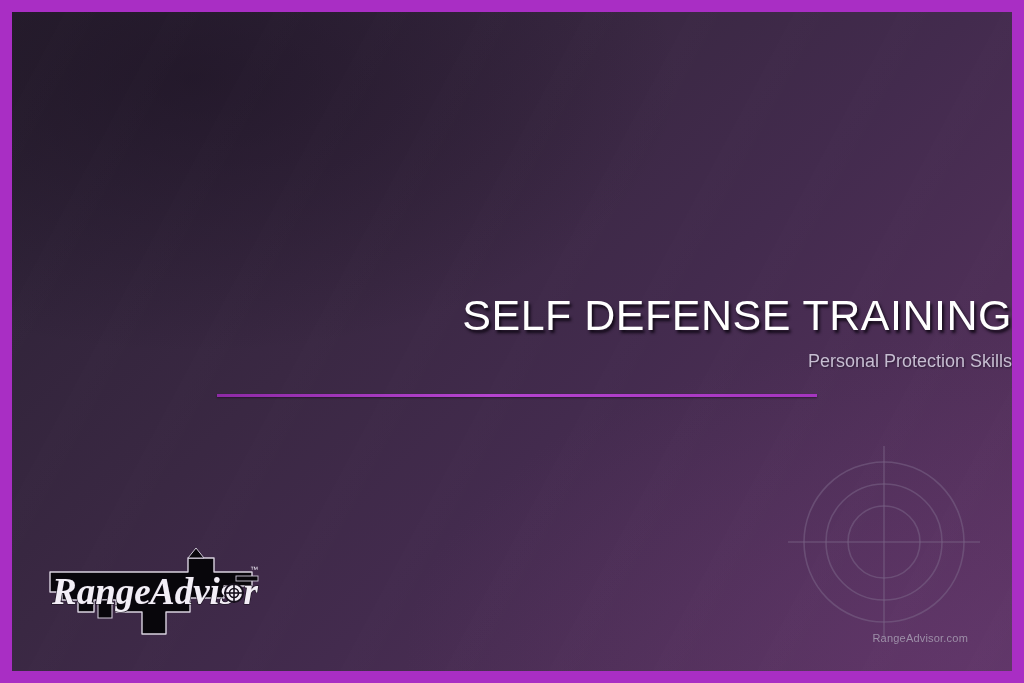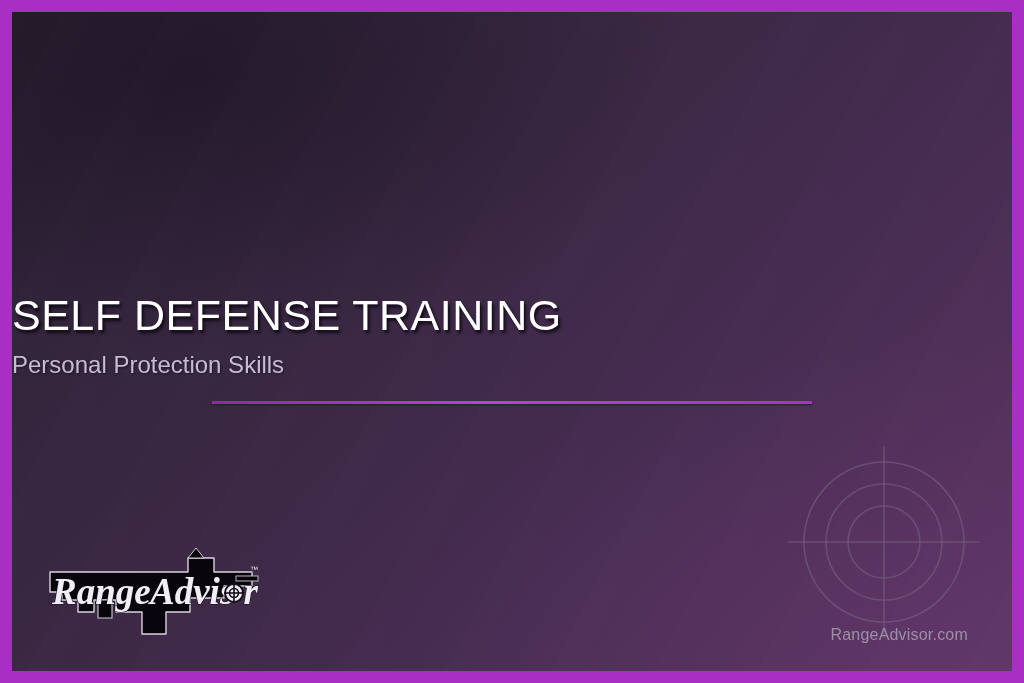--- a/index.html
+++ b/index.html
@@ -66,38 +66,38 @@
     left: 772px;
     top: 430px;
     width: 200px;
     height: 200px;
     pointer-events: none;
   }
 
   
   .center-block {
     position: absolute;
-    left: 0;
+    left: 10px;
     right: 0;
     top: 281px;
-    text-align: left;
+    text-align: right;
   }
   .title {
     margin: 0;
     font-size: 43px;
     font-weight: 400;
     letter-spacing: 0.5px;
     color: #ffffff;
     line-height: 1.05;
     text-shadow: 2px 3px 3px rgba(10,5,15,0.85);
     white-space: nowrap;
   }
   .subtitle {
     margin: 14px 0 0 0;
-    font-size: 24px;
+    font-size: 18px;
     font-weight: 400;
     color: #c6bdd1;
     line-height: 1.1;
     text-shadow: 1px 1px 2px rgba(12,6,18,0.5);
     white-space: nowrap;
   }
   .divider {
     margin: 22px auto 0 auto;
     width: 600px;
     height: 3px;
@@ -112,21 +112,21 @@
     top: 530px;
     width: 226px;
     height: 98px;
   }
 
   
   .footer-url {
     position: absolute;
     right: 44px;
     bottom: 27px;
-    font-size: 16px;
+    font-size: 11px;
     color: #9d8fa8;
     letter-spacing: 0.2px;
     white-space: nowrap;
   }
 </style>
 </head>
 <body>
 
 <div id="slide">
 

